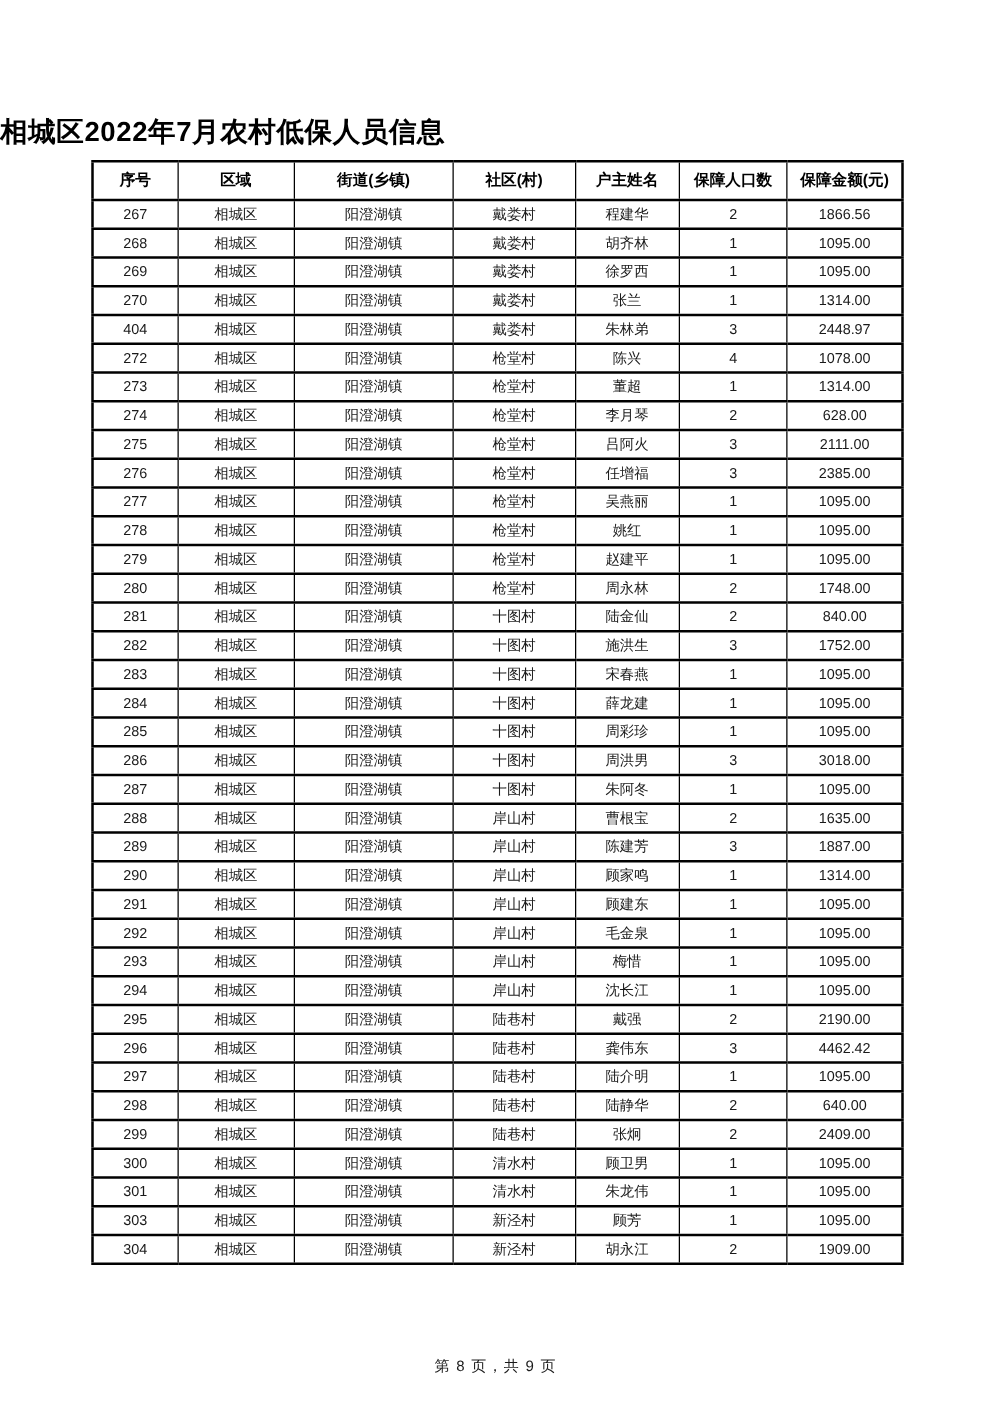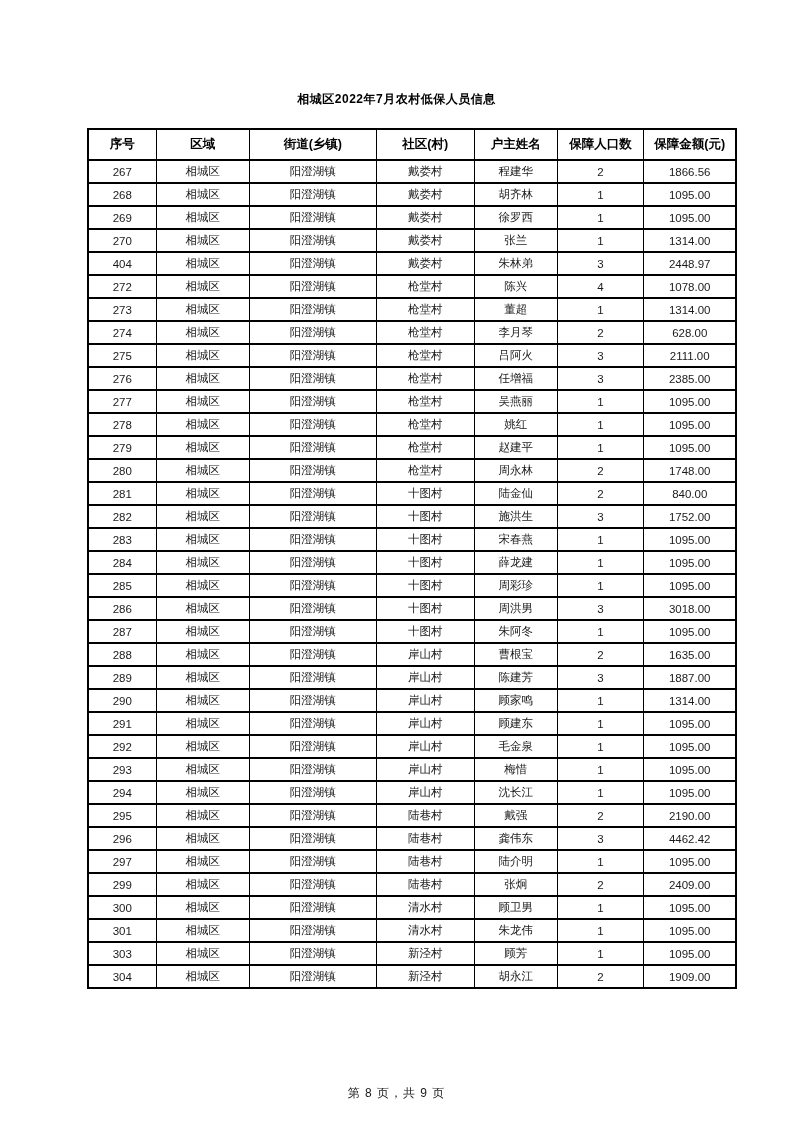--- a/index.html
+++ b/index.html
@@ -14,35 +14,33 @@
     background: #ffffff;
     font-family: "Liberation Sans", "DejaVu Sans", sans-serif;
     color: #000000;
     overflow: hidden;
   }
   .doc-title {
     position: absolute;
     top: 91px;
     left: 0;
     width: 100%;
-    text-align: center;
-    font-size: 12px;
+    font-size: 22px;
     font-weight: bold;
     letter-spacing: 0.5px;
     color: #000000;
   }
   table.low-income-table {
     position: absolute;
     top: 128px;
     left: 73px;
     width: 650px;
     border-collapse: collapse;
     table-layout: fixed;
     border: 2px solid #000000;
-    margin-left: 14px;
   }
   table.low-income-table th,
   table.low-income-table td {
     border-left: 1px solid #000000;
     border-right: 1px solid #000000;
     border-top: 2px solid #000000;
     border-bottom: 2px solid #000000;
     text-align: center;
     vertical-align: middle;
     padding: 0 2px;
@@ -383,20 +381,29 @@
         <tr>
           <td>297</td>
           <td>相城区</td>
           <td>阳澄湖镇</td>
           <td>陆巷村</td>
           <td>陆介明</td>
           <td>1</td>
           <td>1095.00</td>
         </tr>
         <tr>
+          <td>298</td>
+          <td>相城区</td>
+          <td>阳澄湖镇</td>
+          <td>陆巷村</td>
+          <td>陆静华</td>
+          <td>2</td>
+          <td>640.00</td>
+        </tr>
+        <tr>
           <td>299</td>
           <td>相城区</td>
           <td>阳澄湖镇</td>
           <td>陆巷村</td>
           <td>张炯</td>
           <td>2</td>
           <td>2409.00</td>
         </tr>
         <tr>
           <td>300</td>

